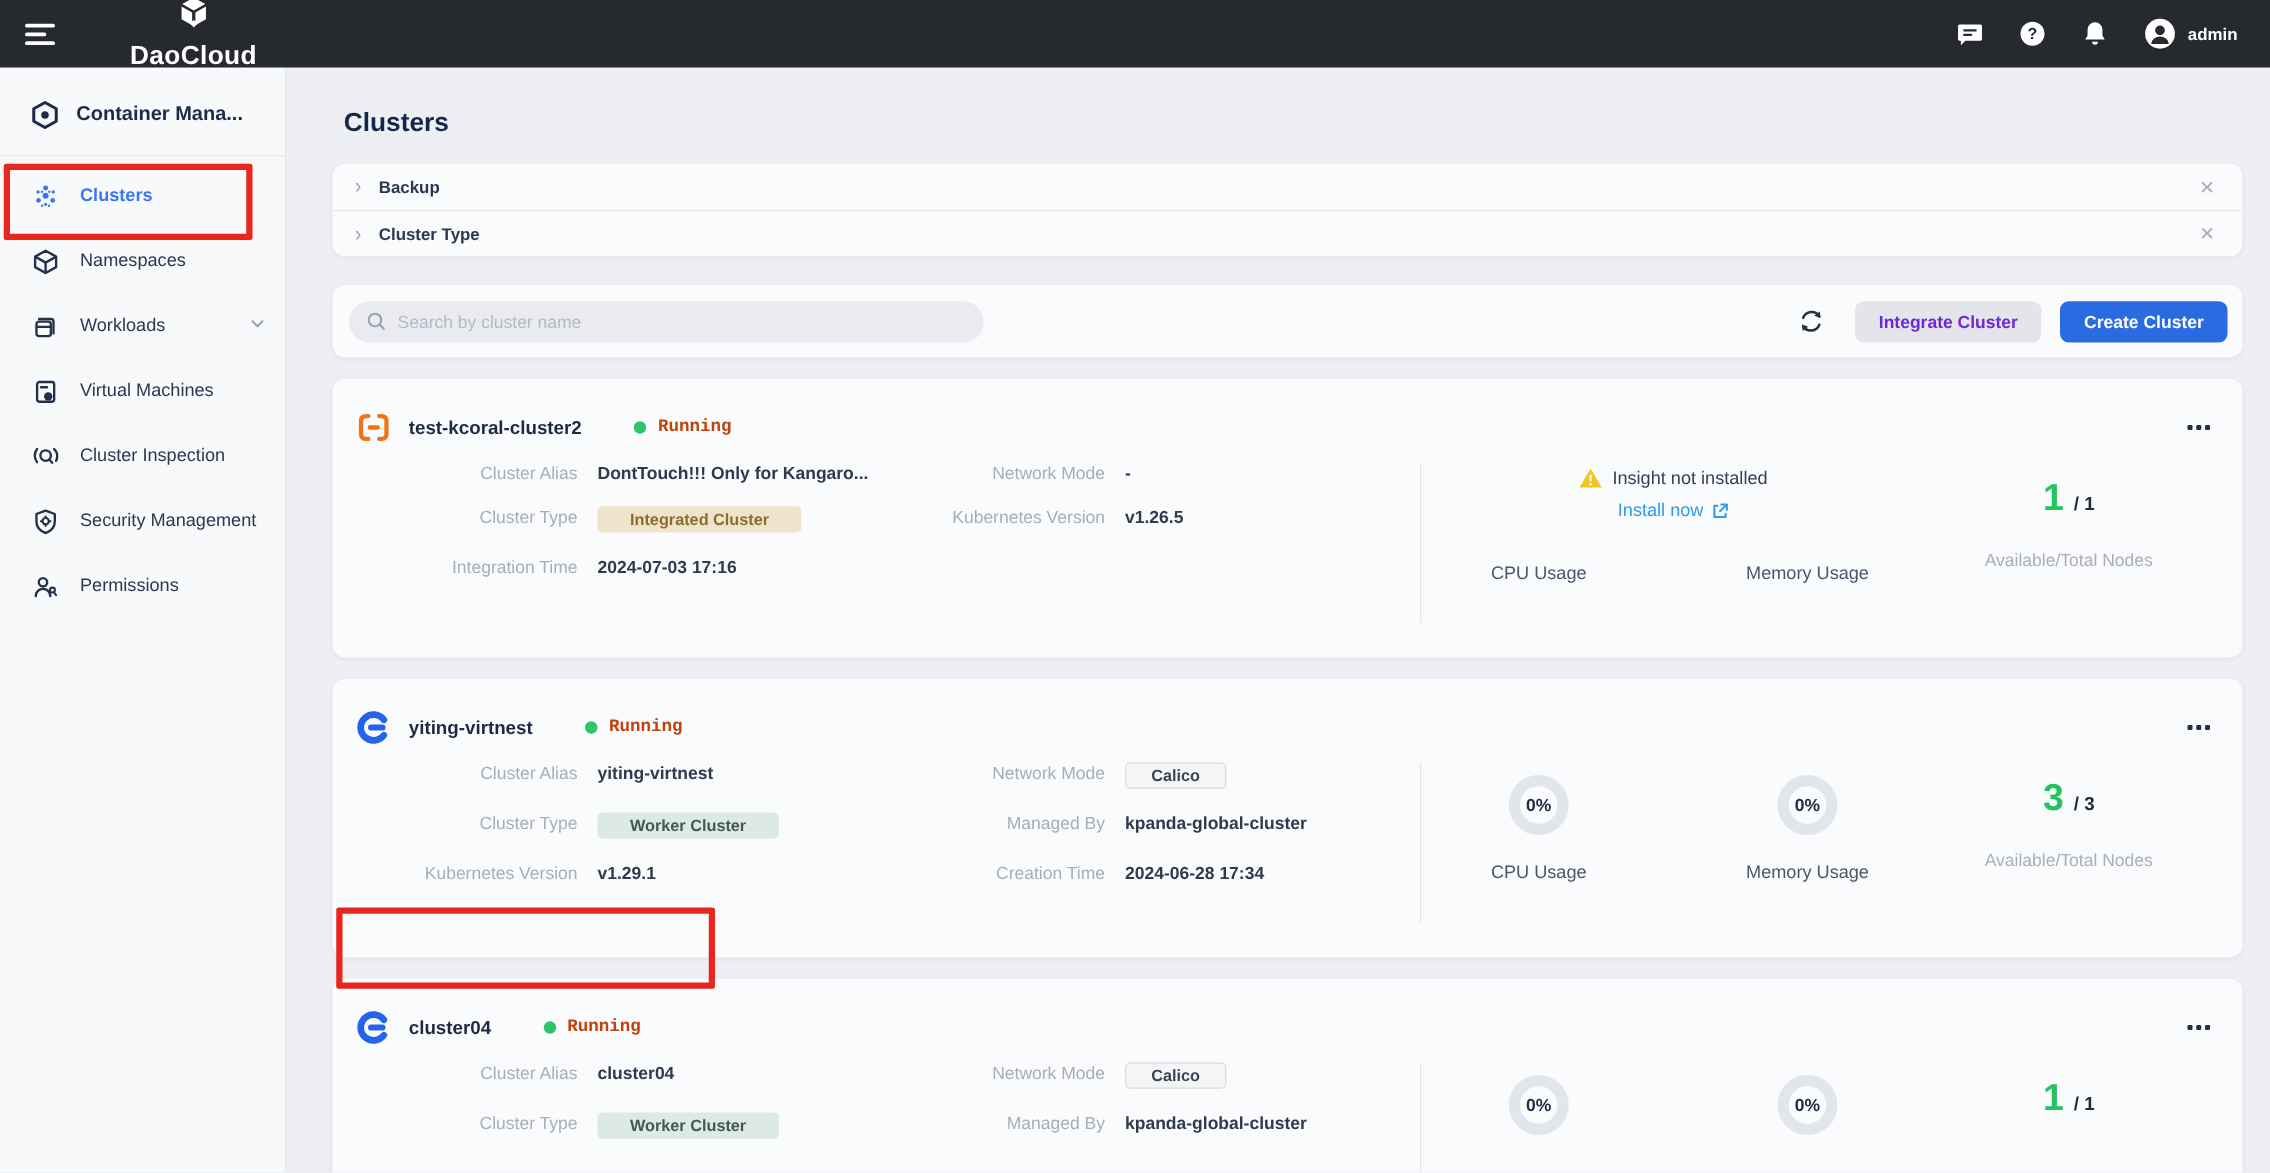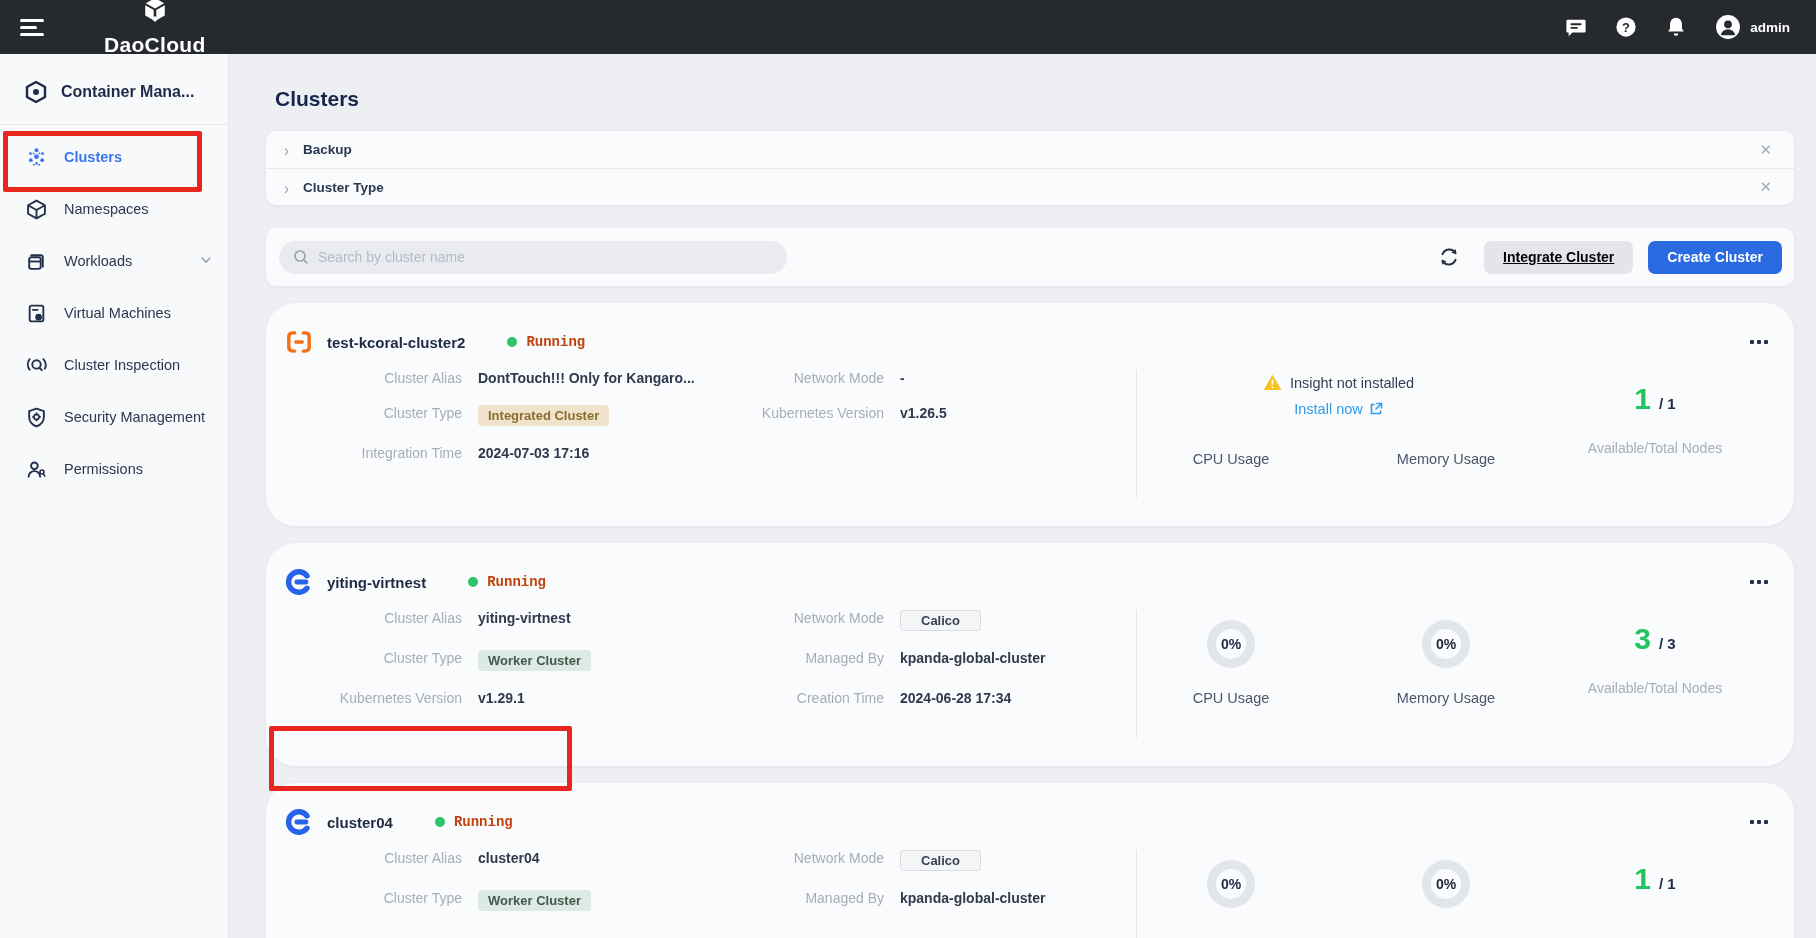--- a/index.html
+++ b/index.html
@@ -45,40 +45,40 @@
 
   .toolbar-card { margin-top:23px; height:58px; display:flex; align-items:center; padding:0 12px 0 13px; }
   .searchbox { width:508px; height:33px; background:#e9ebf0; border-radius:17px; display:flex;
                align-items:center; gap:9px; padding:0 14px; }
   .searchbox input { border:none; outline:none; background:transparent; font-family:inherit;
                      font-size:14px; color:#3a4354; width:100%; }
   .searchbox input::placeholder { color:#b3bac6; }
   .refresh-btn { margin-left:auto; margin-right:24px; cursor:pointer; display:flex; }
   .btn { height:33px; border:none; border-radius:7px; font-family:inherit; font-size:14px;
          font-weight:bold; padding:0 19px; cursor:pointer; }
-  .btn-secondary { background:#e3e5eb; color:#000000; margin-right:15px;text-decoration:underline; }
+  .btn-secondary { background:#e3e5eb; color:#6d28d9; margin-right:15px; }
   .btn-primary { background:#2b6be2; color:#fff; }
 
   
-  .cluster-card { margin-top:17px; padding:24px 24px 28px 18px;border-radius:29px; }
+  .cluster-card { margin-top:17px; padding:24px 24px 28px 18px; }
   .card-header { display:flex; align-items:center; }
   .cluster-icon { width:30px; height:30px; margin-right:13px; display:flex; }
   .cluster-name { font-size:15px; font-weight:bold; color:#1e2a44; }
   .status { display:flex; align-items:center; margin-left:42px; gap:9px; }
   .status-dot { width:10px; height:10px; border-radius:50%; background:#2ec56a; }
   .status-text { font-size:14px; font-weight:bold; color:#c2410c;font-family:Liberation Mono, monospace; }
   .more-btn { margin-left:auto; display:flex; gap:3px; padding:6px 2px; cursor:pointer; }
   .more-btn i { width:4px; height:4px; background:#22304c; border-radius:1px; }
 
   .card-body { display:flex; margin-top:13px; }
   .details { display:grid; grid-template-columns:150px 240px 150px 230px; column-gap:16px;
              row-gap:19px; margin-left:28px; align-content:start; }
   .f-label { font-size:14px; color:#a6adb9; text-align:right; white-space:nowrap; }
   .f-value { font-size:14px; font-weight:bold; color:#2f3a4e; white-space:nowrap; }
-  .badge { display:inline-block; font-size:13px; font-weight:bold; border-radius:4px; padding:3px 10px; }
+  .badge { display:inline-block; font-size:13px; font-weight:bold; border-radius:4px; padding:3px 26px; }
   .badge-integrated { background:#efe3cb; color:#8a6d2f; }
   .badge-worker { background:#dde9e3; color:#44584e; }
   .badge-plain { background:#f4f5f7; color:#3a4354; border:1px solid #d8dbe0; padding:2px 20px; }
 
   .vdivider { width:1px; background:#e4e7ec; margin-left:6px; height:128px; }
 
   .metrics { flex:1; display:flex; justify-content:center; gap:45px; padding-top:10px; }
   .metric { width:170px; display:flex; flex-direction:column; align-items:center; }
   .donut { width:48px; height:48px; border:9px solid #e2e6ec; border-radius:50%; display:flex;
            align-items:center; justify-content:center; font-size:14px; font-weight:bold; color:#222d42; }

